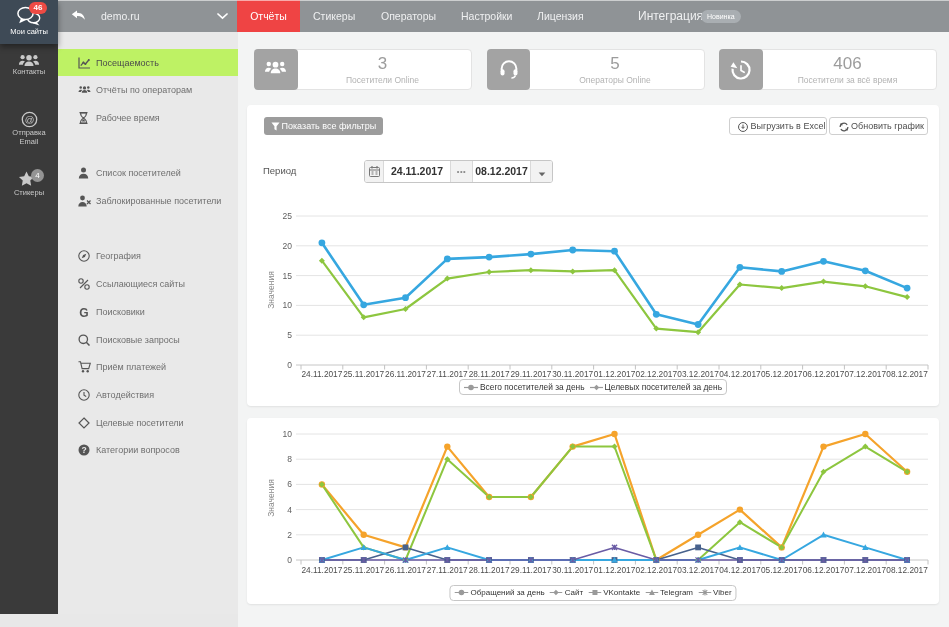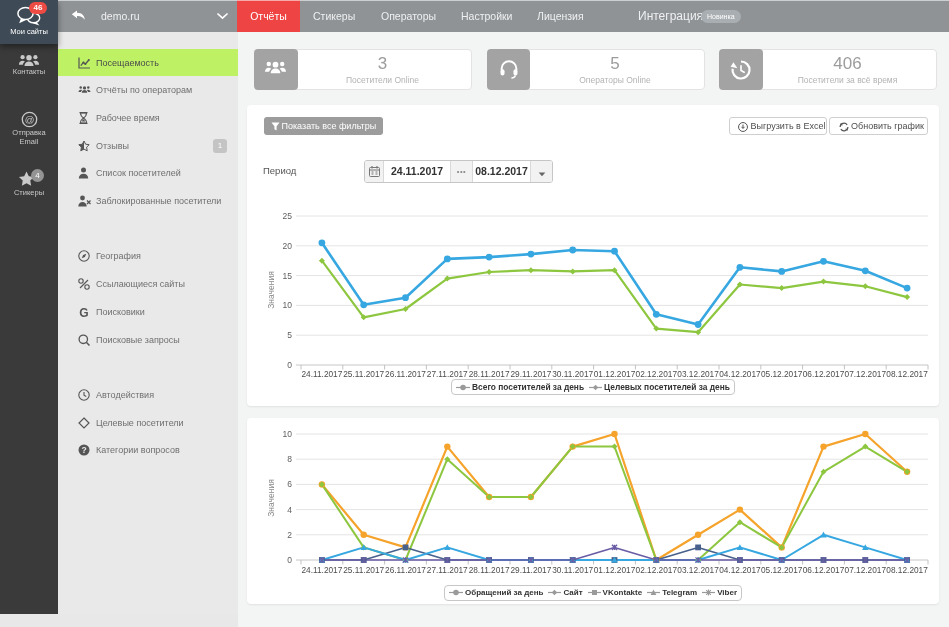--- a/index.html
+++ b/index.html
@@ -32,21 +32,21 @@
 .btn-gray { position:absolute; background:#9c9c9c; border-radius:3px; color:#fff; font-size:9px; white-space:nowrap; }
 .btn-white { position:absolute; background:#fff; border:1px solid #cfcfcf; border-radius:3px; color:#4e4e4e; font-size:9px; white-space:nowrap; }
 .btn-gray span, .btn-white span { position:absolute; top:50%; transform:translateY(-50%); }
 #dw { position:absolute; left:117px; top:55px; height:23px; border:1px solid #c6c6c6; border-radius:3px; background:#fff; display:flex; overflow:hidden; }
 #dw .seg { height:21px; line-height:21px; text-align:center; }
 #dw .g { background:#f2f2f2; color:#777; }
 #dw .b { border-left:1px solid #d9d9d9; border-right:1px solid #d9d9d9; font-weight:bold; font-size:10.5px; color:#333; }
 #dw .b:last-of-type { border-right:none; }
 .legend { position:absolute; left:50%; transform:translateX(-50%); background:#fff; border:1px solid #c7c7c7; border-radius:4px; display:inline-flex; align-items:center; white-space:nowrap; font-size:8.4px; color:#333; padding:0 4px; height:16px; }
 .legend .mk { display:inline-block; margin:0 2px 0 0; }
-.legend .item { display:inline-flex; align-items:center;font-weight:bold; }
+.legend .item { display:inline-flex; align-items:center; }
 .legend .item + .item { margin-left:5px; }
 .rot { position:absolute; transform:rotate(-90deg); transform-origin:center; font-size:8.5px; color:#8a8a8a; }
 svg text { font-family:"Liberation Sans",sans-serif; }
 </style>
 </head>
 <body>
 <div id="rail"></div>
 <div style="position:absolute;left:58px;top:0;width:891px;height:1px;background:rgba(255,255,255,.55);z-index:9"></div>
 <div id="mysites">
   <svg class="abs" style="left:15px;top:5px" width="28" height="23" viewBox="0 0 28 23">
@@ -122,28 +122,20 @@
       <span class="txt">Отчёты по операторам</span>
     </div>
 <div class="mitem" style="top:71.9px">
       <span class="ico"><svg width="11" height="12" viewBox="0 0 11 12">
           <path d="M1.5 0.5h8M1.5 11.5h8" stroke="#555" stroke-width="1.4"></path>
           <path d="M2.5 1c0 2.5 1 3.7 3 5-2 1.3-3 2.5-3 5h6c0-2.5-1-3.7-3-5 2-1.3 3-2.5 3-5z" fill="none" stroke="#555" stroke-width="1.1"></path>
           <path d="M3.7 9.6c0.5-1.2 1-1.8 1.8-2.4 0.8 0.6 1.3 1.2 1.8 2.4z" fill="#555"></path>
         </svg></span>
       <span class="txt">Рабочее время</span>
     </div>
-<div class="mitem" style="top:99.6px">
-      <span class="ico"><svg width="12" height="12" viewBox="0 0 12 12">
-          <path d="M6 1l1.6 3.2 3.6.5-2.6 2.5.6 3.6L6 9.1l-3.2 1.7.6-3.6L.8 4.7l3.6-.5z" fill="none" stroke="#555" stroke-width="1"></path>
-          <path d="M6 1l-1.6 3.2-3.6.5 2.6 2.5-.6 3.6L6 9.1z" fill="#555"></path>
-        </svg></span>
-      <span class="txt">Отзывы</span>
-      <div class="badge1">1</div>
-    </div>
 <div class="mitem" style="top:127.3px">
       <span class="ico"><svg width="11" height="12" viewBox="0 0 11 12">
           <circle cx="5.5" cy="3" r="2.5" fill="#555"></circle>
           <path d="M0.8 11.5c0-3 2-4.7 4.7-4.7s4.7 1.7 4.7 4.7z" fill="#555"></path>
         </svg></span>
       <span class="txt">Список посетителей</span>
     </div>
 <div class="mitem" style="top:155.0px">
       <span class="ico"><svg width="13" height="12" viewBox="0 0 13 12">
           <circle cx="4.5" cy="3" r="2.4" fill="#555"></circle>
@@ -172,20 +164,28 @@
           <text x="6" y="10.5" text-anchor="middle" font-size="12" font-weight="bold" fill="#555" font-family="Liberation Sans">G</text>
         </svg></span>
       <span class="txt">Поисковики</span>
     </div>
 <div class="mitem" style="top:293.5px">
       <span class="ico"><svg width="12" height="12" viewBox="0 0 12 12">
           <circle cx="5.3" cy="5.3" r="4.2" fill="none" stroke="#555" stroke-width="1.3"></circle>
           <path d="M8.3 8.3L11.5 11.5" stroke="#555" stroke-width="1.5"></path>
         </svg></span>
       <span class="txt">Поисковые запросы</span>
+    </div>
+<div class="mitem" style="top:321.2px">
+      <span class="ico"><svg width="13" height="12" viewBox="0 0 13 12">
+          <path d="M0.5 0.8h2l1.6 6.8h6.6l1.6-5.4H3.2" fill="none" stroke="#555" stroke-width="1.1"></path>
+          <circle cx="5" cy="10.3" r="1.2" fill="#555"></circle>
+          <circle cx="9.7" cy="10.3" r="1.2" fill="#555"></circle>
+        </svg></span>
+      <span class="txt">Приём платежей</span>
     </div>
 <div class="mitem" style="top:348.9px">
       <span class="ico"><svg width="12" height="12" viewBox="0 0 12 12">
           <circle cx="6" cy="6" r="5.2" fill="none" stroke="#555" stroke-width="1.1"></circle>
           <path d="M6 3v3.2l2.2 1.3" fill="none" stroke="#555" stroke-width="1.1"></path>
         </svg></span>
       <span class="txt">Автодействия</span>
     </div>
 <div class="mitem" style="top:376.6px">
       <span class="ico"><svg width="12" height="12" viewBox="0 0 12 12">

